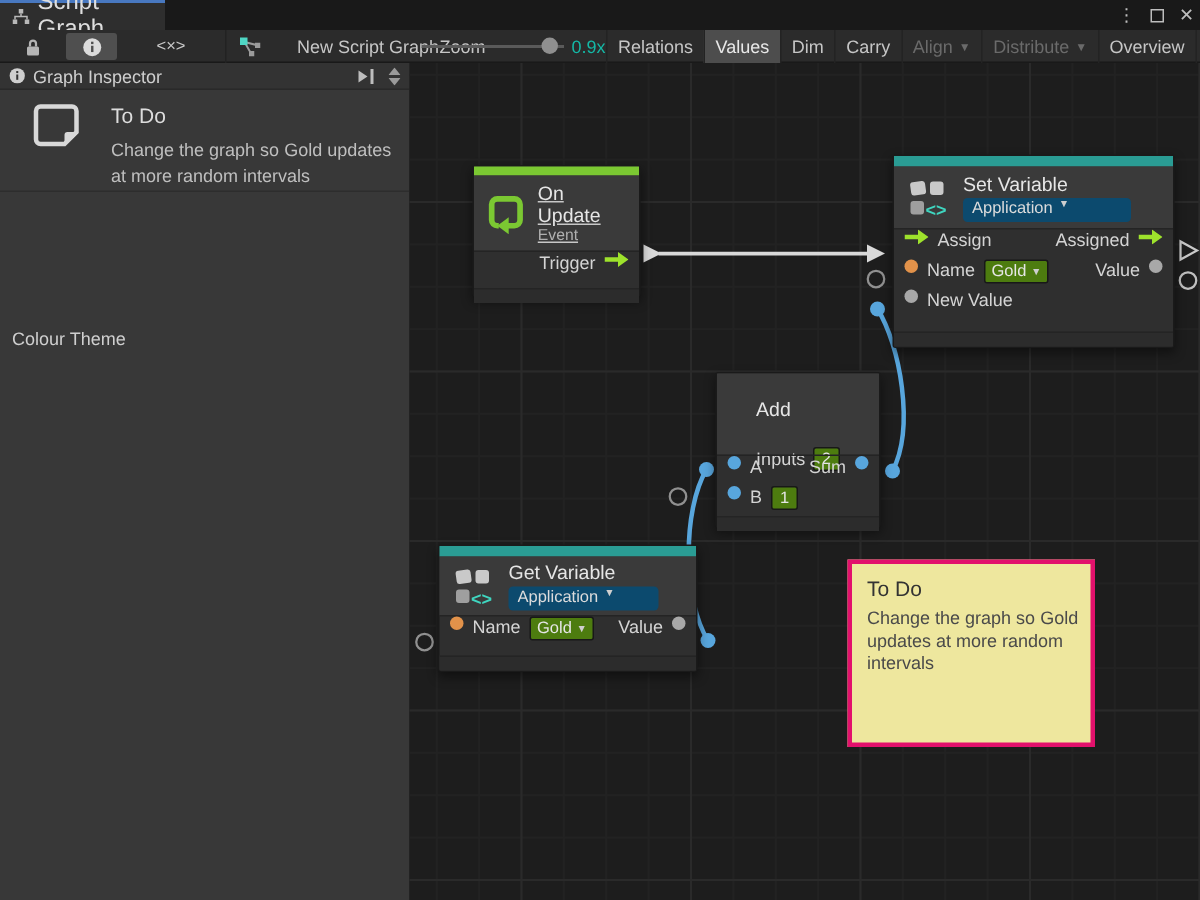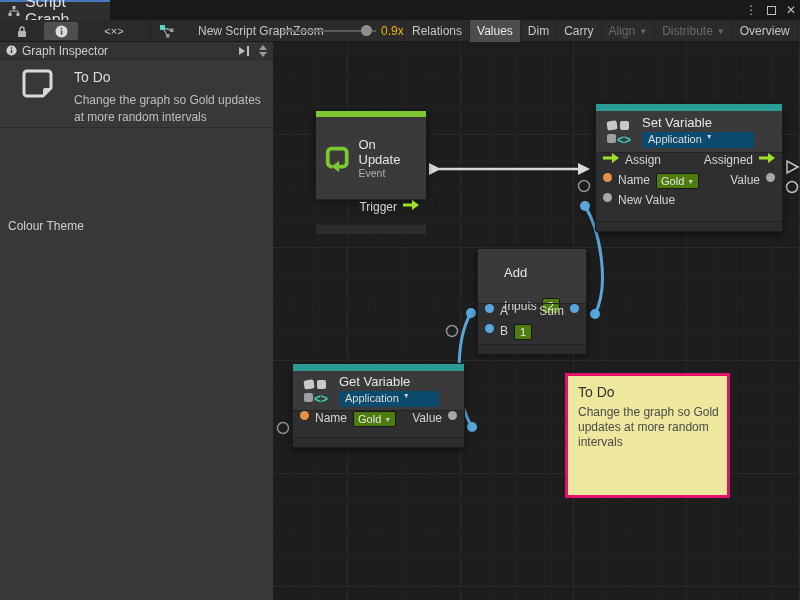--- a/index.html
+++ b/index.html
@@ -135,21 +135,21 @@
             <rect x="1" y="1" width="5" height="5" fill="#4fd6c4"></rect>
             <rect x="11" y="4.5" width="3.5" height="3.5" fill="#9a9a9a"></rect>
             <rect x="7" y="10" width="3.5" height="3.5" fill="#9a9a9a"></rect>
           </svg>
         <span>New Script Graph</span>
       </div>
     </div>
     <span style="position:absolute;left:249px;top:4px;color:#c6c6c6;margin-left:44px;">Zoom</span>
     <div class="zoom-track"></div>
     <div class="zoom-handle"></div>
-    <span style="position:absolute;left:381px;top:4px;color:#eab308;">0.9x</span>
+    <span style="position:absolute;left:381px;top:4px;color:#14b8a6;">0.9x</span>
 
     <div class="tb-right">
       <div class="tb-item">
           <span>Relations</span>
         </div>
       <div class="tb-item active">
           <span>Values</span>
         </div>
       <div class="tb-item">
           <span>Dim</span>
@@ -225,21 +225,21 @@
 
       <circle cx="311" cy="144" r="5.5" fill="none" stroke="#909090" stroke-width="1.5"></circle>
       <circle cx="179" cy="289" r="5.5" fill="none" stroke="#909090" stroke-width="1.5"></circle>
       <circle cx="10" cy="386" r="5.5" fill="none" stroke="#909090" stroke-width="1.5"></circle>
       <circle cx="519" cy="145" r="5.5" fill="none" stroke="#c0c0c0" stroke-width="1.5"></circle>
       <polygon points="514,119 514,131 525,125" fill="none" stroke="#c8c8c8" stroke-width="1.5"></polygon>
     </svg>
 
     <div class="node" style="left:42px;top:68px;width:112px;height:88px;">
       <div class="colorbar green"></div>
-      <div class="nhead" style="padding:20px 8px;">
+      <div class="nhead" style="padding:4px 8px;text-decoration:underline;">
         <svg width="28" height="28" viewBox="0 0 28 28">
           <path d="M9 23H8a4 4 0 0 1-4-4V8a4 4 0 0 1 4-4h12a4 4 0 0 1 4 4v11a4 4 0 0 1-4 4h-5" stroke="#7bc832" stroke-width="4" fill="none"></path>
           <polygon points="16,17 16,29 8,23" fill="#7bc832"></polygon>
         </svg>
         <div>
           <div class="ntitle">On Update</div>
           <div class="nsub">Event</div>
         </div>
       </div>
       <div class="nbody">

